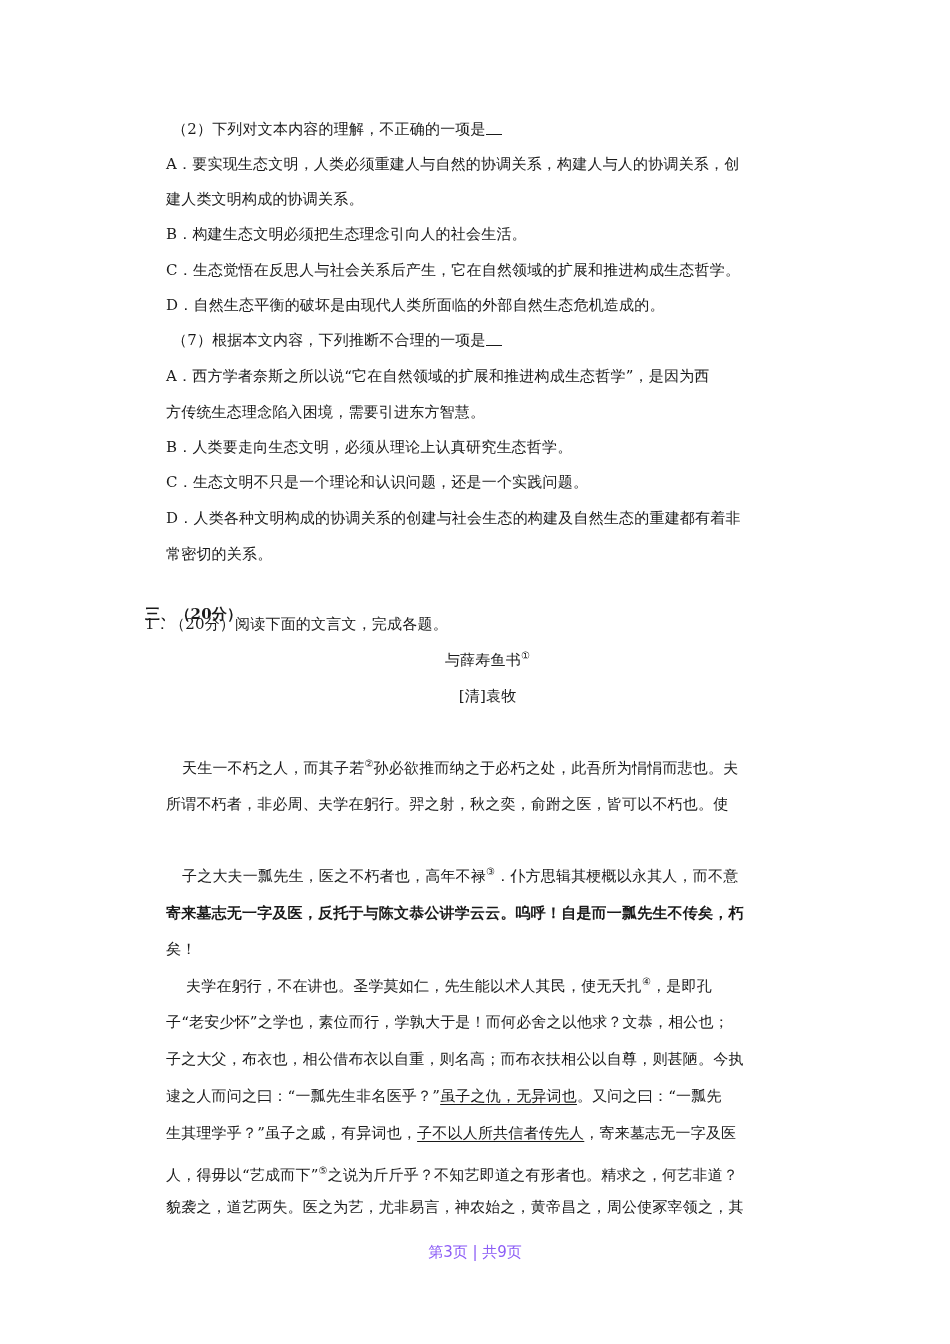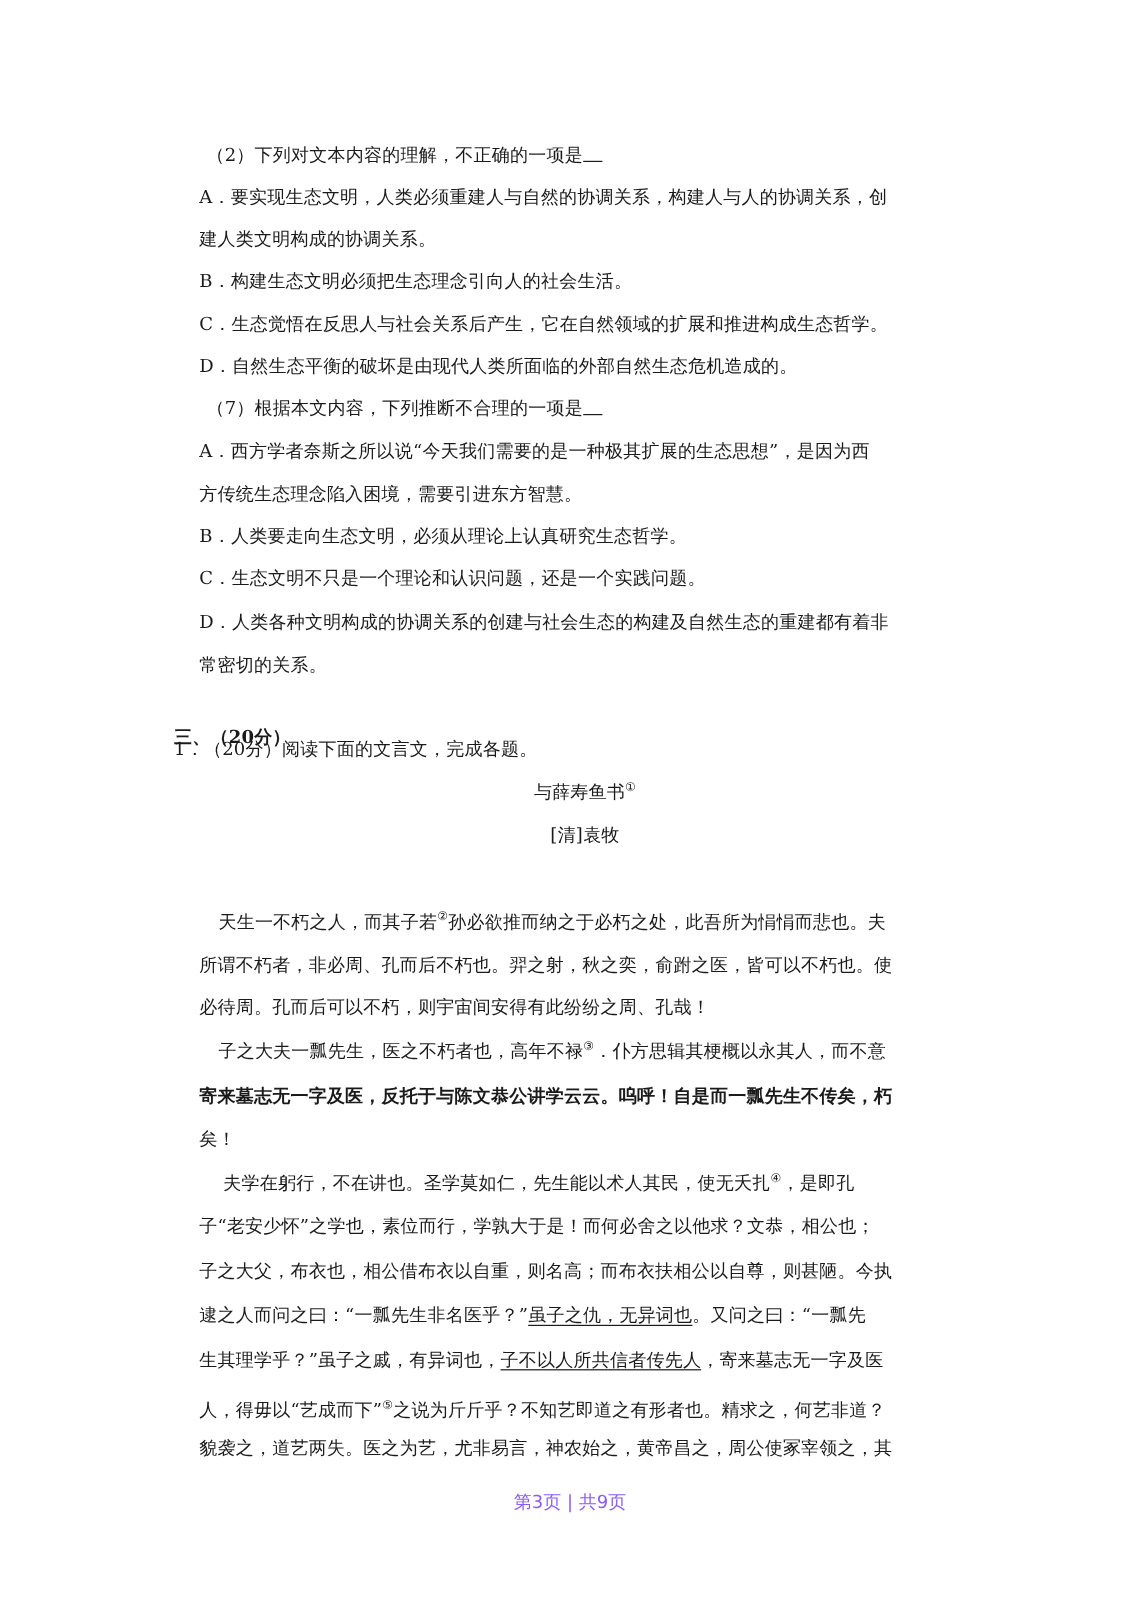--- a/index.html
+++ b/index.html
@@ -70,36 +70,35 @@
 <div class="page">
 
   <div class="line ind" style="top:119px;"><span>（2）下列对文本内容的理解，不正确的一项是</span><span class="blank"></span></div>
   <div class="line" style="top:154px;">A．要实现生态文明，人类必须重建人与自然的协调关系，构建人与人的协调关系，创</div>
   <div class="line" style="top:189px;">建人类文明构成的协调关系。</div>
   <div class="line" style="top:224px;">B．构建生态文明必须把生态理念引向人的社会生活。</div>
   <div class="line" style="top:260px;">C．生态觉悟在反思人与社会关系后产生，它在自然领域的扩展和推进构成生态哲学。</div>
   <div class="line" style="top:295px;">D．自然生态平衡的破坏是由现代人类所面临的外部自然生态危机造成的。</div>
 
   <div class="line ind" style="top:330px;"><span>（7）根据本文内容，下列推断不合理的一项是</span><span class="blank"></span></div>
-  <div class="line" style="top:366px;">A．西方学者奈斯之所以说“今天我们需要的是一种极其扩展的生态思想”，是因为西</div>
+  <div class="line" style="top:366px;">A．西方学者奈斯之所以说“它在自然领域的扩展和推进构成生态哲学”，是因为西</div>
   <div class="line" style="top:402px;">方传统生态理念陷入困境，需要引进东方智慧。</div>
   <div class="line" style="top:437px;">B．人类要走向生态文明，必须从理论上认真研究生态哲学。</div>
   <div class="line" style="top:472px;">C．生态文明不只是一个理论和认识问题，还是一个实践问题。</div>
   <div class="line" style="top:508px;">D．人类各种文明构成的协调关系的创建与社会生态的构建及自然生态的重建都有着非</div>
   <div class="line" style="top:544px;">常密切的关系。</div>
 
   <div class="line sec" style="top:604px;">三、（20分）</div>
   <div class="line q7" style="top:614px;">1．（20分）阅读下面的文言文，完成各题。</div>
 
   <div class="line title-center" style="top:650px;"><span>与薛寿鱼书</span><sup>①</sup></div>
   <div class="line title-center" style="top:686px;">[清]袁牧</div>
 
   <div class="line ind" style="top:758px; left:182px;"><span>天生一不朽之人，而其子若</span><sup>②</sup><span>孙必欲推而纳之于必朽之处，此吾所为悁悁而悲也。夫</span></div>
-  <div class="line" style="top:794px;">所谓不朽者，非必周、孔而后不朽也。羿之射，秋之奕，俞跗之医，皆可以不朽也。使</div>
-  <div class="line" style="top:829px;">必待周。孔而后可以不朽，则宇宙间安得有此纷纷之周、孔哉！</div>
+  <div class="line" style="top:794px;">所谓不朽者，非必周、夫学在躬行。羿之射，秋之奕，俞跗之医，皆可以不朽也。使</div>
 
   <div class="line ind" style="top:866px; left:182px;"><span>子之大夫一瓢先生，医之不朽者也，高年不禄</span><sup>③</sup><span>．仆方思辑其梗概以永其人，而不意</span></div>
   <div class="line" style="top:903px;font-weight:bold;">寄来墓志无一字及医，反托于与陈文恭公讲学云云。呜呼！自是而一瓢先生不传矣，朽</div>
   <div class="line" style="top:939px;">矣！</div>
 
   <div class="line ind" style="top:976px; left:186px;"><span>夫学在躬行，不在讲也。圣学莫如仁，先生能以术人其民，使无夭扎</span><sup>④</sup><span>，是即孔</span></div>
   <div class="line" style="top:1012px;">子“老安少怀”之学也，素位而行，学孰大于是！而何必舍之以他求？文恭，相公也；</div>
   <div class="line" style="top:1049px;">子之大父，布衣也，相公借布衣以自重，则名高；而布衣扶相公以自尊，则甚陋。今执</div>
   <div class="line" style="top:1086px;"><span>逮之人而问之曰：“一瓢先生非名医乎？”</span><span class="ul">虽子之仇，无异词也</span><span>。又问之曰：“一瓢先</span></div>
   <div class="line" style="top:1123px;"><span>生其理学乎？”虽子之戚，有异词也，</span><span class="ul">子不以人所共信者传先人</span><span>，寄来墓志无一字及医</span></div>

